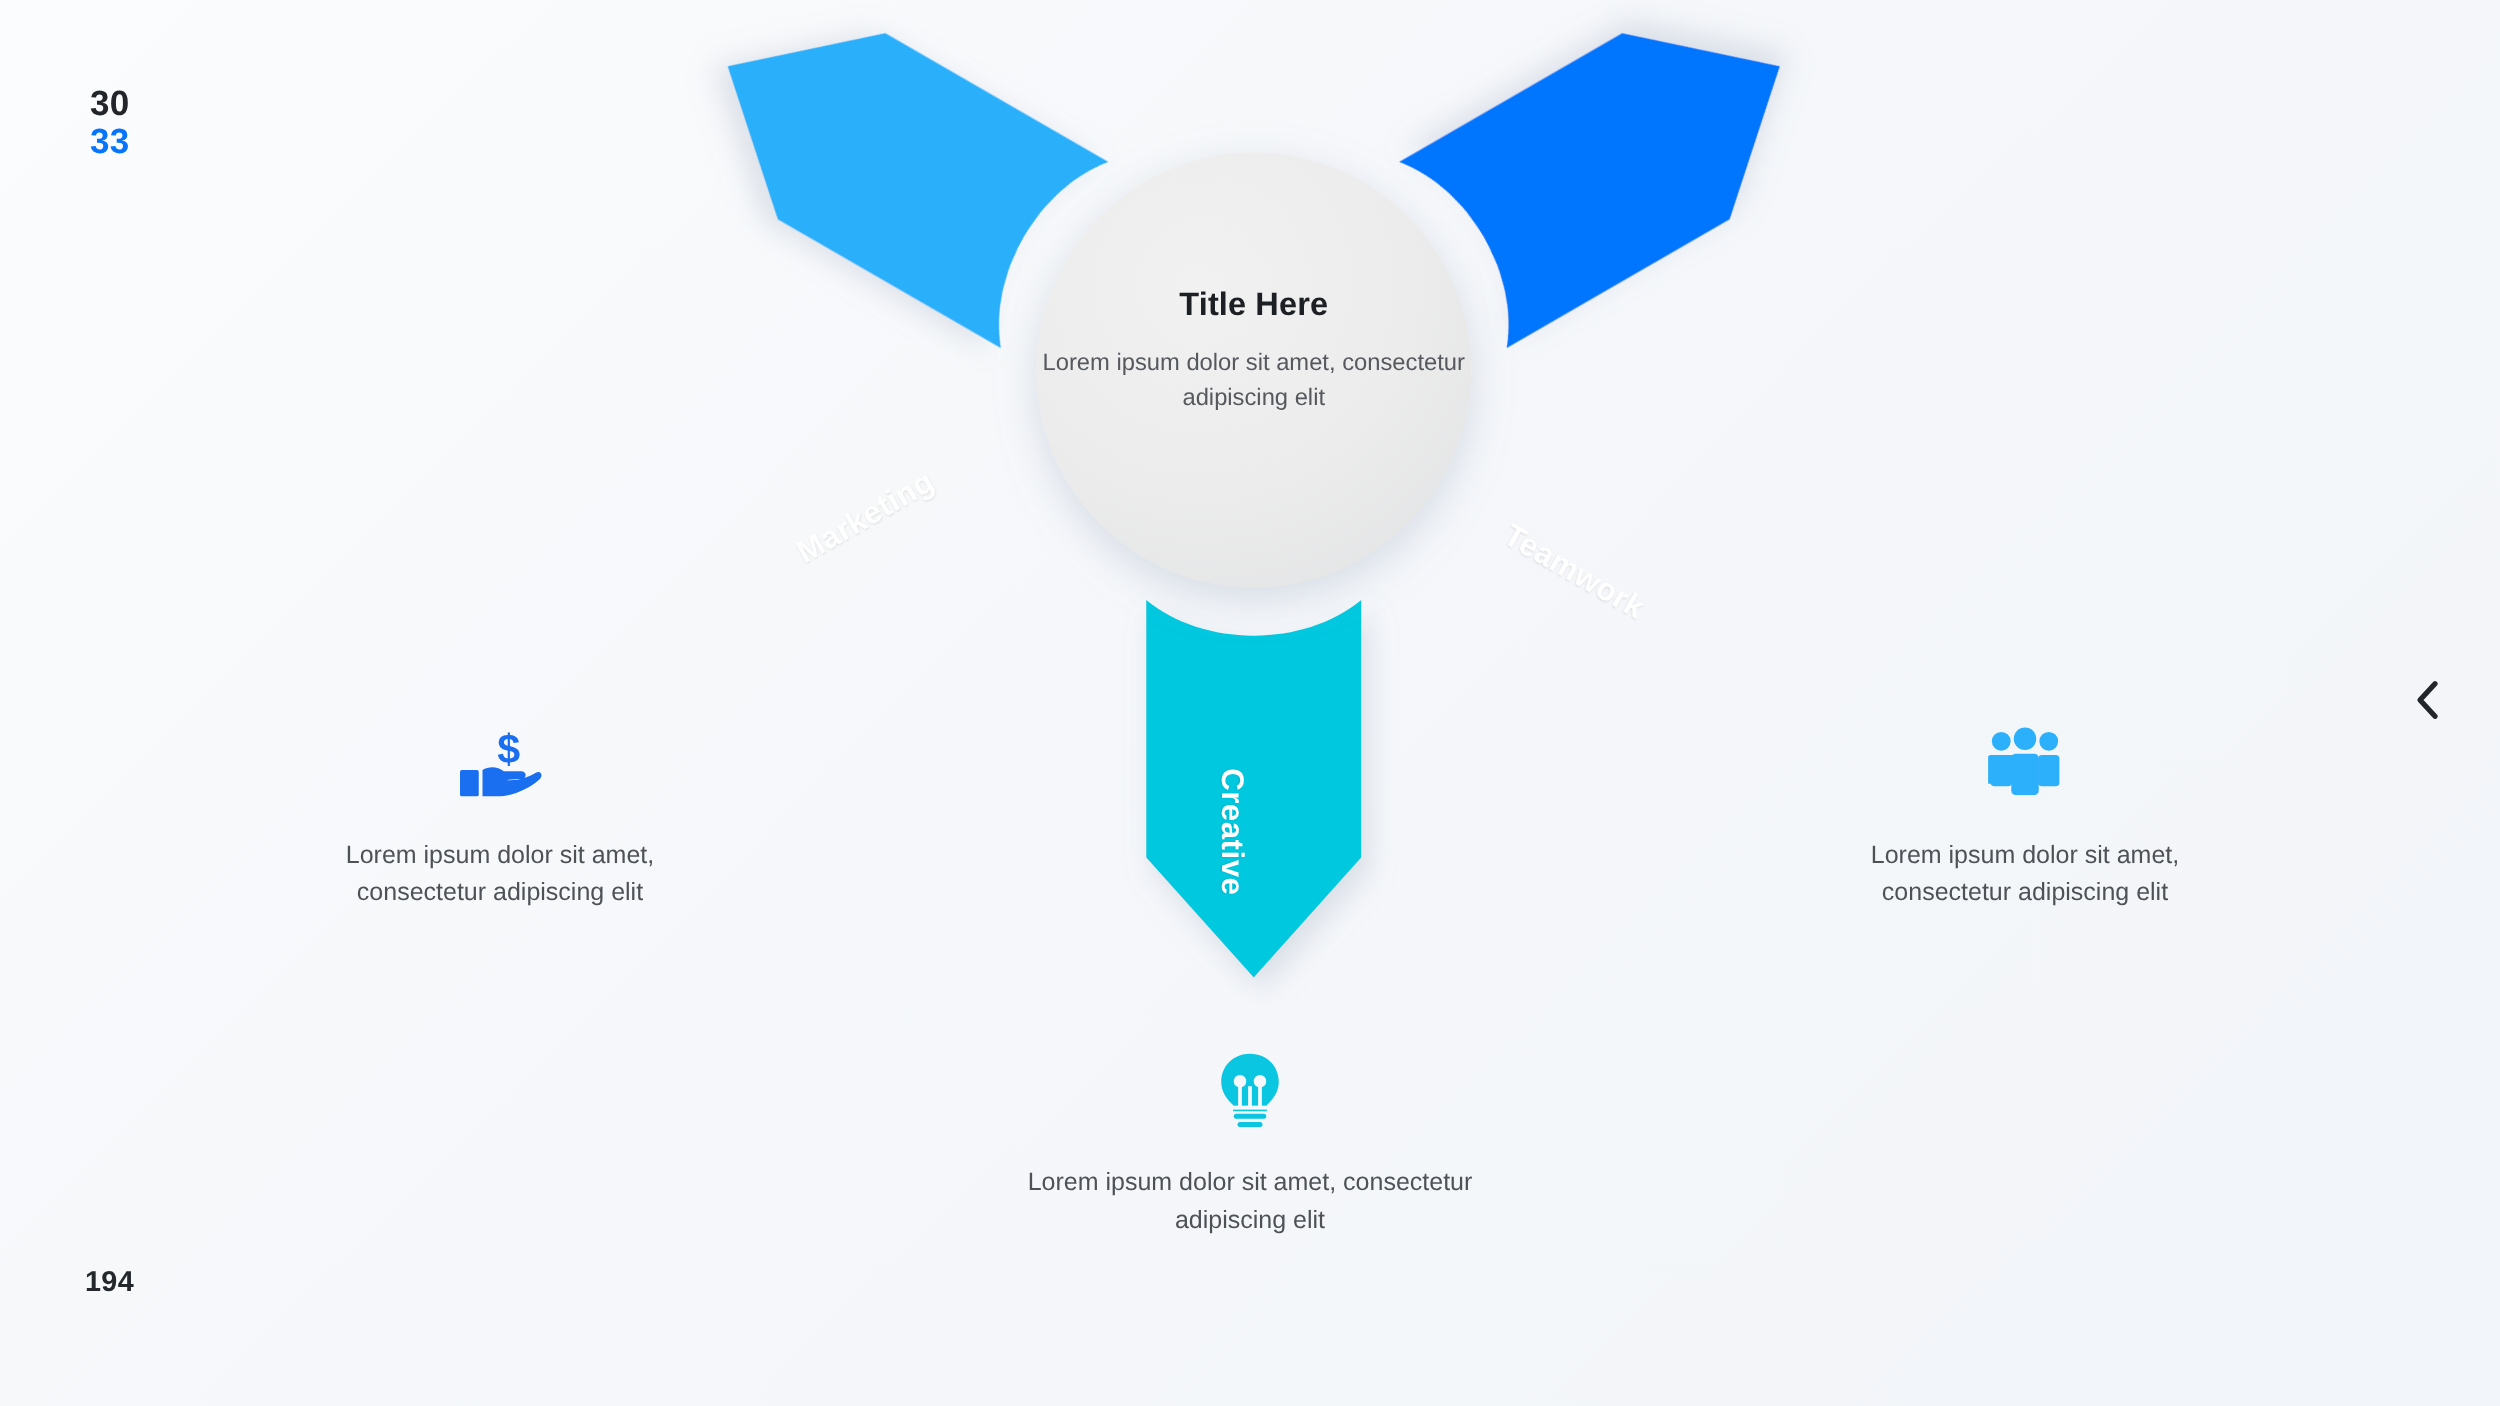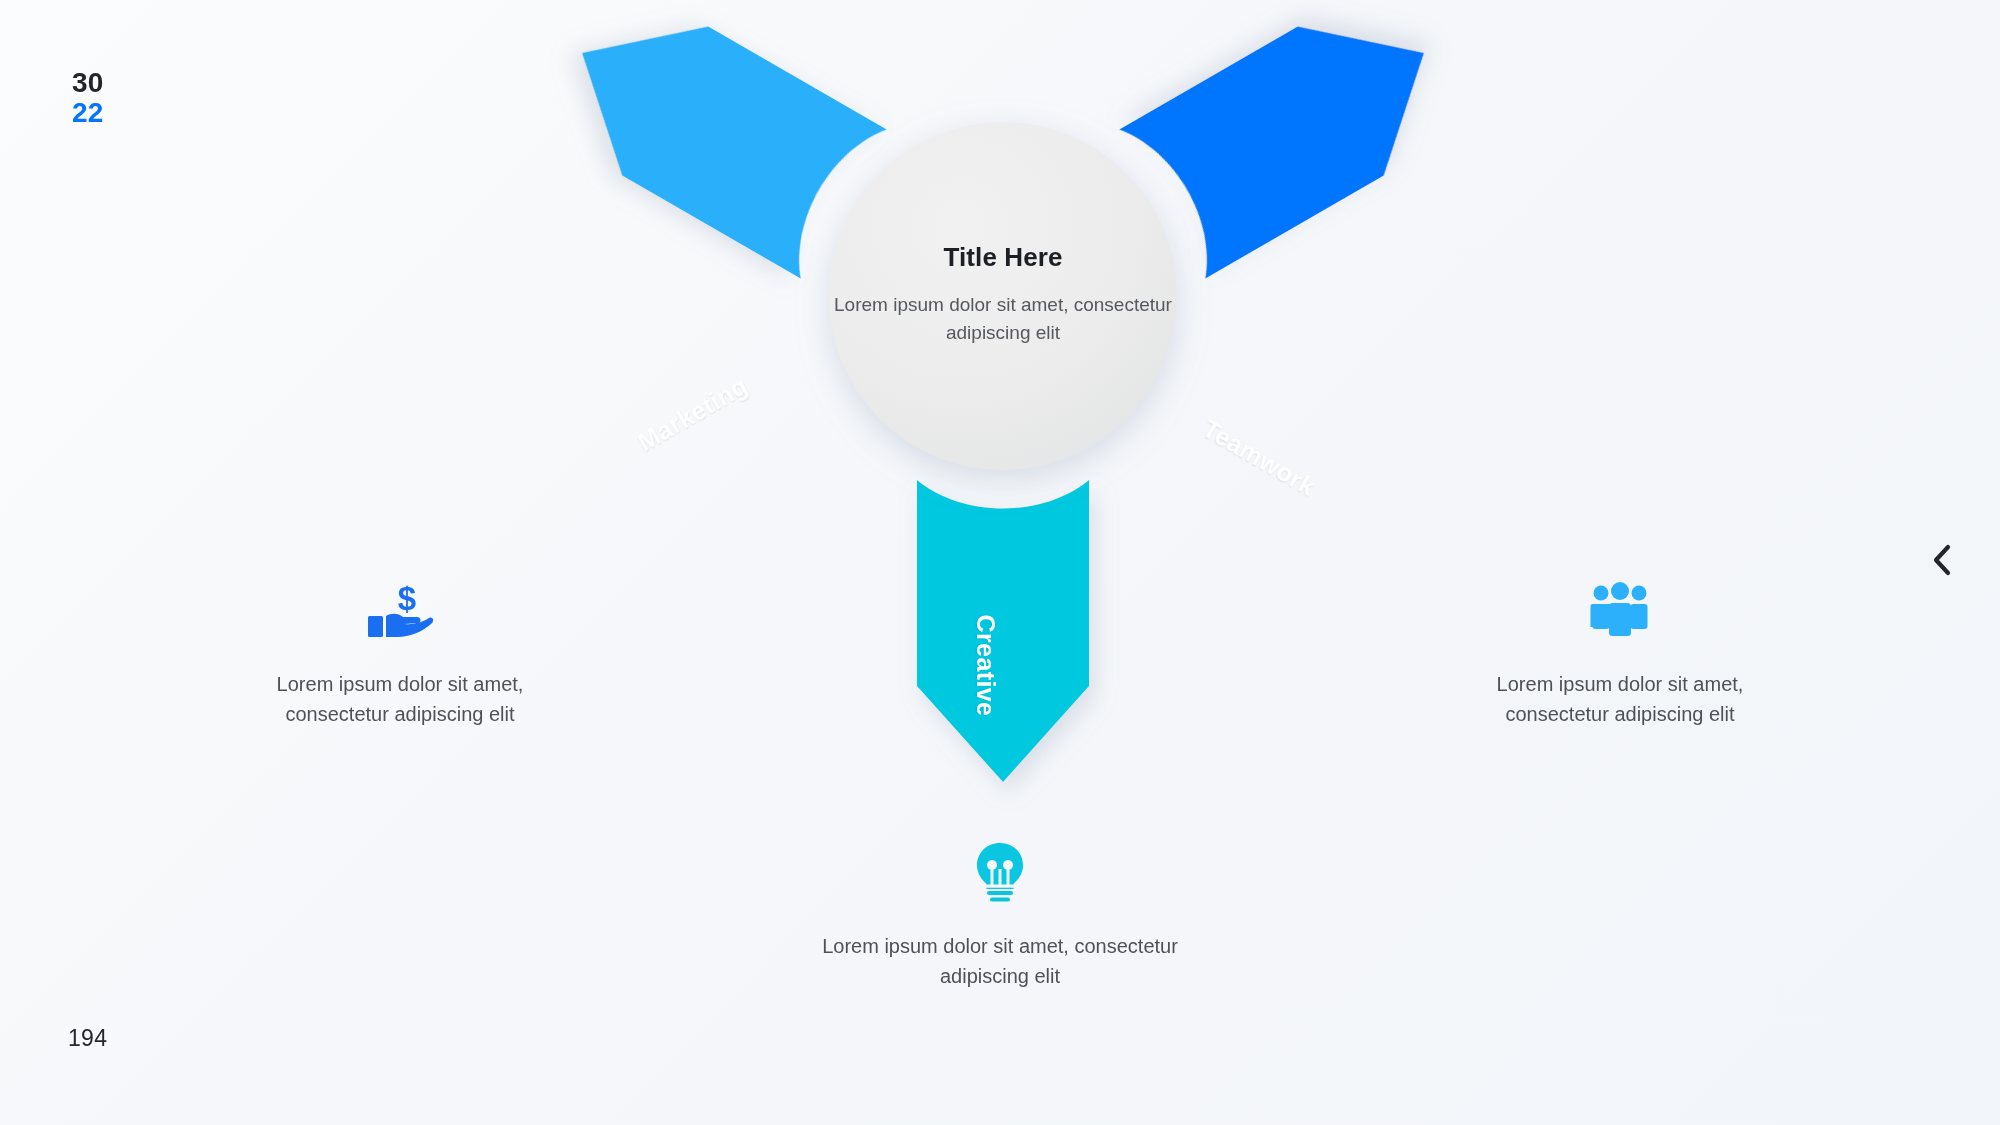--- a/index.html
+++ b/index.html
@@ -28,24 +28,23 @@
   }
   #year-badge .y-top { color: #222529; display: block; }
   #year-badge .y-bot { color: #0575fd; display: block; }
 
   
   #page-number {
     position: absolute;
     left: 68px;
     top: 1012px;
     font-size: 23px;
-    font-weight: 400;
+    font-weight: 700;
     color: #24272b;
     letter-spacing: 0.3px;
-    margin-top: 13px;
   }
 
   
   #nav-prev {
     position: absolute;
     right: 36px;
     top: 538px;
     width: 44px;
     height: 44px;
     display: flex;
@@ -62,21 +61,21 @@
     width: 2000px;
     height: 1125px;
     pointer-events: none;
   }
   #diagram-stage svg { display: block; }
 
   
   #center-card {
     position: absolute;
     left: 828px;
-    top: 242px;
+    top: 228px;
     width: 350px;
     text-align: center;
     pointer-events: none;
   }
   #center-card .c-title {
     font-size: 26px;
     font-weight: 700;
     color: #1c1f23;
     letter-spacing: 0.1px;
     margin-bottom: 18px;
@@ -138,21 +137,21 @@
   }
   #satellite-left  { left: 240px;  top: 578px; width: 320px; }
   #satellite-right { left: 1460px; top: 578px; width: 320px; }
   #satellite-bottom{ left: 790px;  top: 840px; width: 420px; }
 </style>
 </head>
 <body>
 
 <div id="year-badge">
   <span class="y-top">30</span>
-  <span class="y-bot">22</span>
+  <span class="y-bot">33</span>
 </div>
 
 <div id="page-number">194</div>
 
 <div id="nav-prev">
   <svg width="26" height="34" viewBox="0 0 26 34">
     <polyline points="19,4 7,17 19,30" fill="none" stroke="#23262b" stroke-width="4.2" stroke-linecap="round" stroke-linejoin="round"></polyline>
   </svg>
 </div>
 

